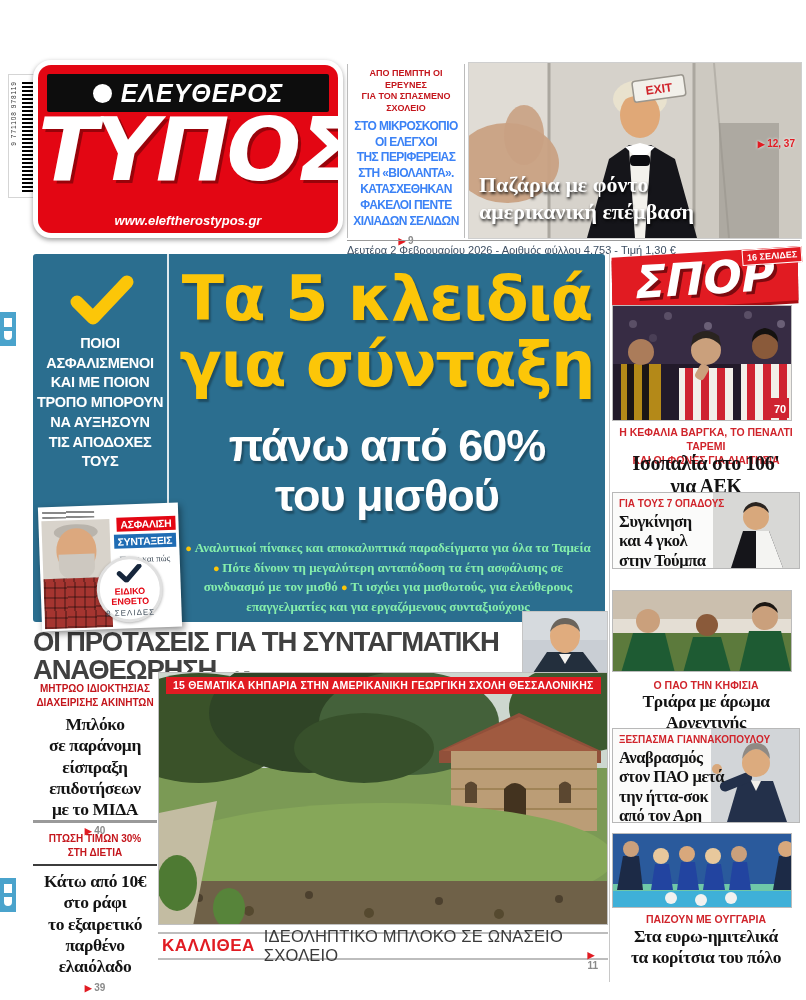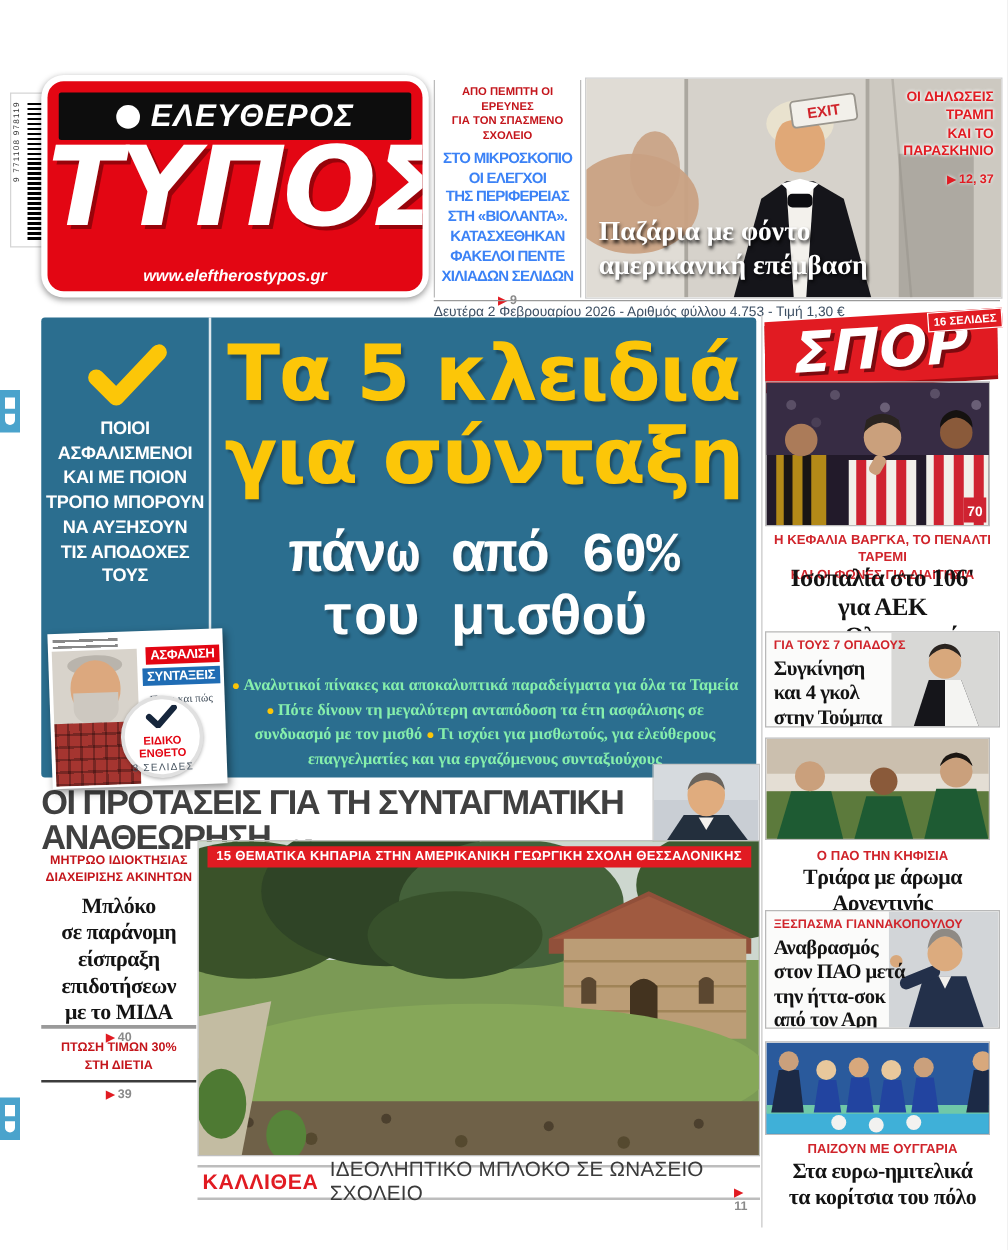--- a/index.html
+++ b/index.html
@@ -53,21 +53,21 @@
 
   
   #main-panel{position:absolute;left:33px;top:254px;width:572px;height:368px;background:#2b6e8f;border-radius:3px;}
   #main-panel .vdiv{position:absolute;left:134px;top:0;bottom:0;width:2px;background:rgba(255,255,255,.85);}
   #check{position:absolute;left:36px;top:20px;}
   #side-note{position:absolute;left:3px;top:80px;width:128px;text-align:center;color:#fff;font-weight:bold;
     font-size:14.5px;line-height:1.36;letter-spacing:-0.3px;}
   #head-yellow{position:absolute;left:138px;right:2px;top:12px;text-align:center;color:#fcc608;font-weight:900;
     font-size:62px;line-height:1.06;letter-spacing:-1px;text-shadow:2px 3px 2px rgba(0,0,0,.3);font-family:"DejaVu Sans",sans-serif;}
   #head-white{position:absolute;left:138px;right:2px;top:167px;text-align:center;color:#ffffff;font-weight:bold;
-    font-size:45px;line-height:1.1;letter-spacing:-1px;text-shadow:2px 3px 2px rgba(0,0,0,.3);font-family:Liberation Mono, monospace;}
+    font-size:45px;line-height:1.1;letter-spacing:-1px;text-shadow:2px 3px 2px rgba(0,0,0,.3);font-family:Liberation Sans, sans-serif;}
   #bullets{position:absolute;left:150px;right:12px;top:284px;text-align:center;color:#86efac;
     font-family:"Liberation Serif",serif;font-weight:bold;font-size:13px;line-height:1.5;}
   #bullets .bullet::before{content:"● ";color:#fcc608;font-size:11px;}
 
   
   #insert{position:absolute;left:40px;top:505px;width:140px;height:124px;background:#fff;transform:rotate(-2deg);
     box-shadow:2px 3px 7px rgba(0,0,0,.45);z-index:6;overflow:hidden;}
   #insert .mast{position:absolute;left:4px;top:3px;width:52px;height:9px;
     background:repeating-linear-gradient(0deg,#888 0 2px,#fff 2px 5px);}
   #ins-photo{position:absolute;left:3px;top:14px;width:68px;height:108px;background:#d8d3cb;overflow:hidden;}
@@ -185,24 +185,20 @@
       <path d="M156 84 L171 98 L186 84 L171 80 Z" fill="#ffffff"></path>
       <rect x="161" y="92" width="20" height="11" rx="4" fill="#0c0c10"></rect>
       <ellipse cx="171" cy="36" rx="27" ry="19" fill="#e9e2ce"></ellipse>
       <ellipse cx="171" cy="52" rx="20" ry="23" fill="#e0a877"></ellipse>
       <path d="M150 40 Q171 24 194 42 L192 30 Q171 16 150 30 Z" fill="#e9e2ce"></path>
       <g transform="rotate(-8 190 26)">
         <rect x="164" y="15" width="52" height="21" rx="3" fill="#f2f0ea" stroke="#9a968e" stroke-width="1.5"></rect>
         <text x="190" y="30" text-anchor="middle" font-size="12" font-weight="bold" fill="#d0242b" font-family="Liberation Sans, sans-serif">EXIT</text>
       </g>
     </svg>
-    <div class="kicker pre">ΟΙ ΔΗΛΩΣΕΙΣ
-ΤΡΑΜΠ
-ΚΑΙ ΤΟ
-ΠΑΡΑΣΚΗΝΙΟ</div>
     <div class="kicker" style="top:72px;">
         <span class="pref">12, 37</span>
       </div>
     <div class="head pre">Παζάρια με φόντο
 αμερικανική επέμβαση</div>
   </div>
 
   <div id="dateline">Δευτέρα 2 Φεβρουαρίου 2026 - Αριθμός φύλλου 4.753 - Τιμή 1,30 €</div>
 
   <div id="main-panel">
@@ -271,20 +267,25 @@
 σε παράνομη
 είσπραξη
 επιδοτήσεων
 με το ΜΙΔΑ</div>
     <span class="pref">40</span>
   </div>
   <div id="lc-div"></div>
   <div class="lc" id="lc2" style="top:832px;">
     <div class="k pre">ΠΤΩΣΗ ΤΙΜΩΝ 30%
 ΣΤΗ ΔΙΕΤΙΑ</div>
+    <div class="h pre">Κάτω από 10€
+στο ράφι
+το εξαιρετικό
+παρθένο
+ελαιόλαδο</div>
     <span class="pref">39</span>
   </div>
 
   <div id="garden">
     <svg width="450" height="253" viewBox="0 0 450 253">
       <rect width="450" height="253" fill="#7b9a55"></rect>
       <rect x="0" y="0" width="450" height="95" fill="#cdd7cf"></rect>
       <ellipse cx="40" cy="55" rx="90" ry="55" fill="#3a5229"></ellipse>
       <ellipse cx="150" cy="40" rx="100" ry="60" fill="#2f4426"></ellipse>
       <ellipse cx="250" cy="50" rx="90" ry="52" fill="#44613a"></ellipse>
@@ -359,21 +360,21 @@
       <rect x="158" y="92" width="18" height="20" fill="#cf2331"></rect>
       <text x="167" y="107" text-anchor="middle" font-size="11" font-weight="bold" fill="#ffffff" font-family="Liberation Sans, sans-serif">70</text>
     </svg>
   </div>
   <div class="sp-kick pre" style="top:425px;">Η ΚΕΦΑΛΙΑ ΒΑΡΓΚΑ, ΤΟ ΠΕΝΑΛΤΙ ΤΑΡΕΜΙ
 ΚΑΙ ΟΙ ΦΩΝΕΣ ΓΙΑ ΔΙΑΙΤΗΣΙΑ</div>
   <div class="sp-head pre" style="top:452px;font-size:20px;line-height:1.15;">Ισοπαλία στο 106'
 για ΑΕΚ
 και Ολυμπιακό</div>
 
-  <div class="sp-card" style="top:505px;height:77px;">
+  <div class="sp-card" style="top:492px;height:77px;">
     <svg width="86" height="75" viewBox="0 0 86 75">
       <rect width="86" height="75" fill="#d8d8d6"></rect>
       <path d="M18 75 L30 38 L56 38 L70 75 Z" fill="#15151a"></path>
       <path d="M43 38 L43 75 L70 75 L56 38 Z" fill="#f4f4f2"></path>
       <circle cx="43" cy="24" r="13" fill="#d8a87c"></circle>
       <path d="M30 20 Q43 6 56 20 Q54 10 43 9 Q32 10 30 20 Z" fill="#2a2420"></path>
     </svg>
     <div class="k">ΓΙΑ ΤΟΥΣ 7 ΟΠΑΔΟΥΣ</div>
     <div class="h pre">Συγκίνηση
 και 4 γκολ

